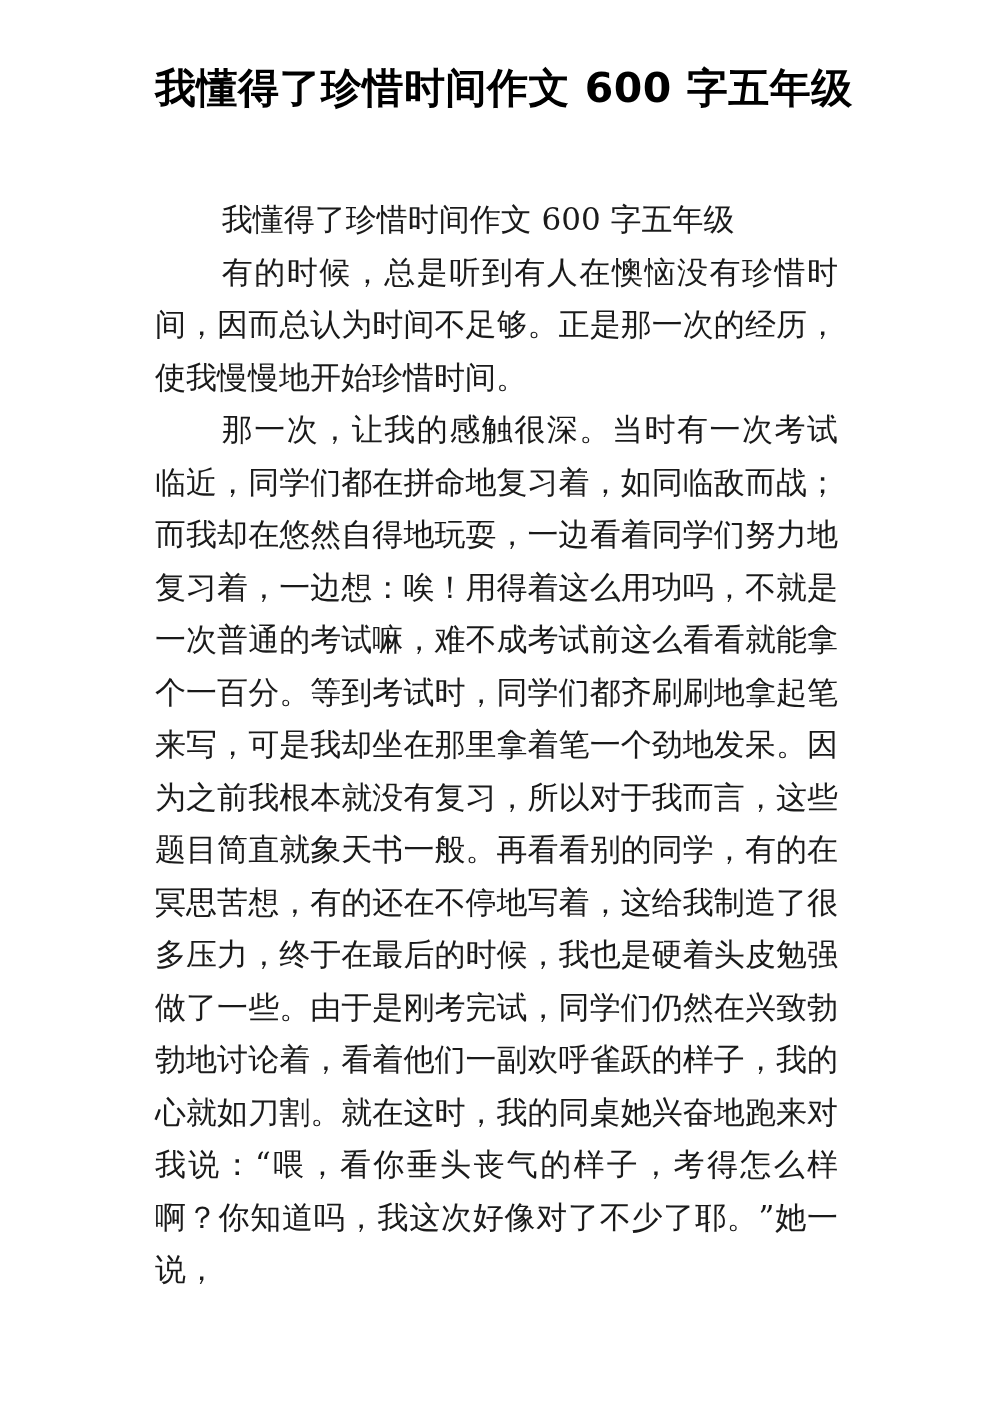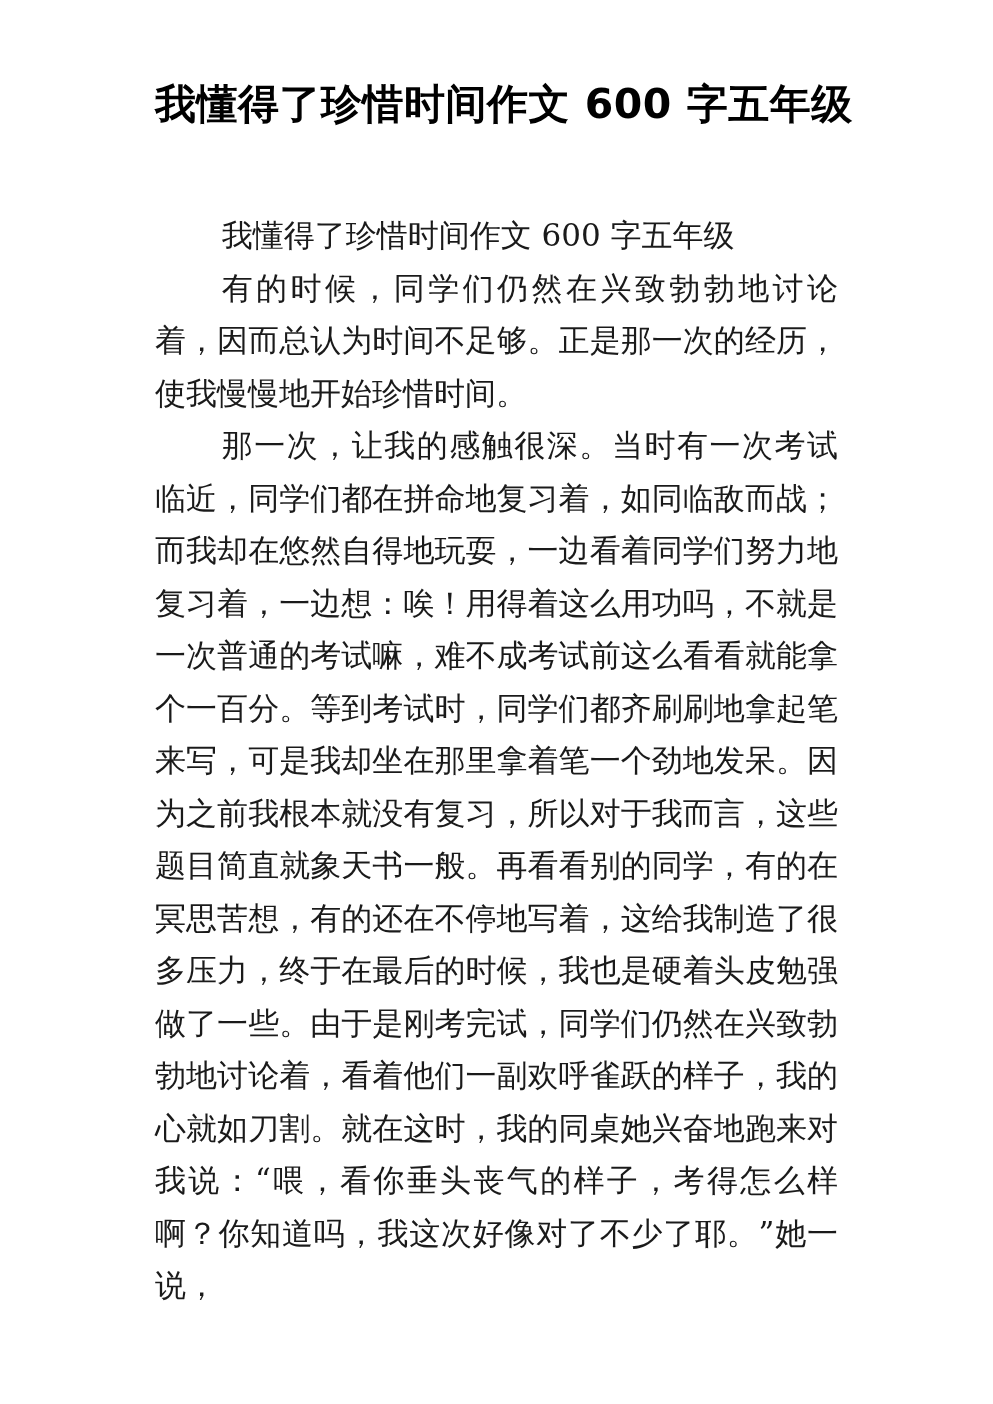--- a/index.html
+++ b/index.html
@@ -7,21 +7,21 @@
     padding: 0;
     background: #ffffff;
   }
   .page {
     position: relative;
     width: 993px;
     height: 1404px;
     background: #ffffff;
     overflow: hidden;
     box-sizing: border-box;
-    padding: 80px 155px 0 155px;
+    padding: 64px 155px 0 155px;
   }
   .doc-title {
     margin: 0 0 80px 0;
     font-family: "DejaVu Sans", "Liberation Sans", sans-serif;
     font-size: 41px;
     line-height: 1.2;
     font-weight: bold;
     color: #000000;
     text-align: center;
     white-space: nowrap;
@@ -41,16 +41,16 @@
   }
 </style>
 </head>
 <body>
 
 <div class="page">
   <h1 class="doc-title">我懂得了珍惜时间作文 600 字五年级</h1>
 
   <div class="doc-body">
     <p>我懂得了珍惜时间作文 600 字五年级</p>
-    <p>有的时候，同学们仍然在兴致勃勃地讨论着，因而总认为时间不足够。正是那一次的经历，使我慢慢地开始珍惜时间。</p>
+    <p>有的时候，总是听到有人在懊恼没有珍惜时间，因而总认为时间不足够。正是那一次的经历，使我慢慢地开始珍惜时间。</p>
     <p>那一次，让我的感触很深。当时有一次考试临近，同学们都在拼命地复习着，如同临敌而战；而我却在悠然自得地玩耍，一边看着同学们努力地复习着，一边想：唉！用得着这么用功吗，不就是一次普通的考试嘛，难不成考试前这么看看就能拿个一百分。等到考试时，同学们都齐刷刷地拿起笔来写，可是我却坐在那里拿着笔一个劲地发呆。因为之前我根本就没有复习，所以对于我而言，这些题目简直就象天书一般。再看看别的同学，有的在冥思苦想，有的还在不停地写着，这给我制造了很多压力，终于在最后的时候，我也是硬着头皮勉强做了一些。由于是刚考完试，同学们仍然在兴致勃勃地讨论着，看着他们一副欢呼雀跃的样子，我的心就如刀割。就在这时，我的同桌她兴奋地跑来对我说：“喂，看你垂头丧气的样子，考得怎么样啊？你知道吗，我这次好像对了不少了耶。”她一说，</p>
   </div>
 </div>
 
 </body></html>

